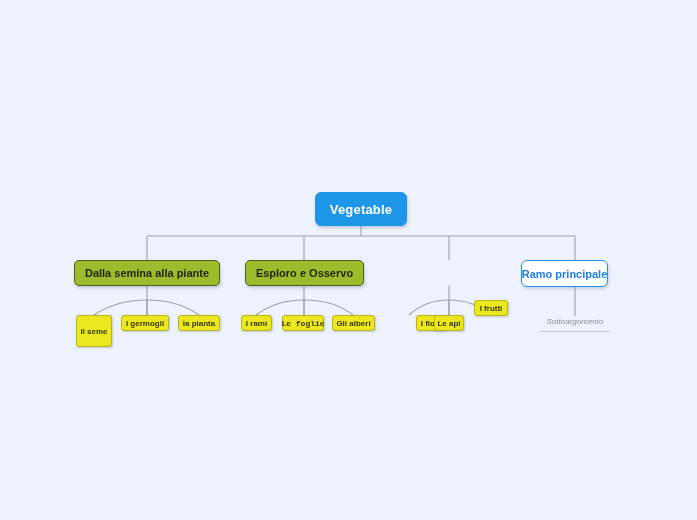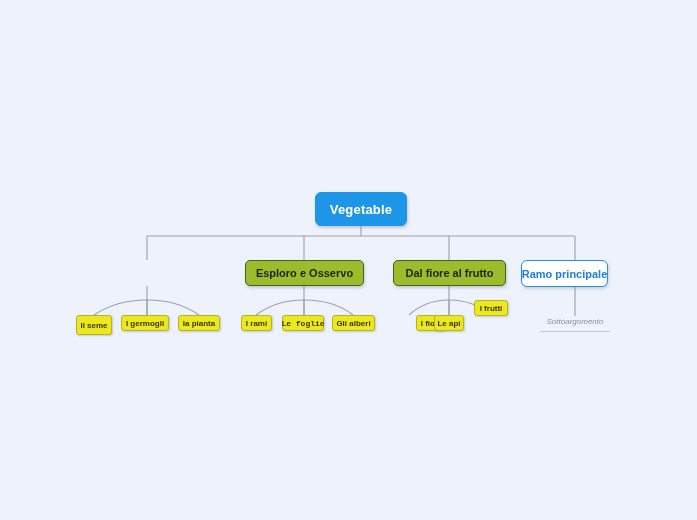--- a/index.html
+++ b/index.html
@@ -124,22 +124,25 @@
       <path d="M449,300 C461,300 477,303 490,315"></path>
 
       <path d="M575,287 L575,316"></path>
     </g>
   </svg>
 
   <div class="node node-root" style="left:315px; top:192px; width:92px; height:34px;">
     <span>Vegetable</span>
   </div>
 
+  <div class="node node-branch" style="left:74px; top:260px; width:146px; height:26px;">
+    <span>Dalla semina alla piante</span>
+  </div>
 
-  <div class="node node-leaf" style="left:76px; top:315px; width:36px; height:20px;">
+  <div class="node node-leaf" style="left:76px; top:315px; width:36px; height:32px;">
     <span>Il seme</span>
   </div>
   <div class="node node-leaf" style="left:121px; top:315px; width:48px; height:16px;">
     <span>I germogli</span>
   </div>
   <div class="node node-leaf" style="left:178px; top:315px; width:42px; height:16px;">
     <span>la pianta</span>
   </div>
 
   <div class="node node-branch" style="left:245px; top:260px; width:119px; height:26px;">
@@ -149,23 +152,20 @@
   <div class="node node-leaf" style="left:241px; top:315px; width:31px; height:16px;">
     <span>I rami</span>
   </div>
   <div class="node node-leaf" style="left:282px; top:315px; width:42px; height:16px;font-family:Liberation Mono, monospace;">
     <span>Le foglie</span>
   </div>
   <div class="node node-leaf" style="left:332px; top:315px; width:43px; height:16px;">
     <span>Gli alberi</span>
   </div>
 
-  <div class="node node-branch" style="left:393px; top:260px; width:113px; height:26px;">
-    <span>Dal fiore al frutto</span>
-  </div>
 
   <div class="node node-leaf" style="left:416px; top:315px; width:29px; height:16px;">
     <span>I fiori</span>
   </div>
   <div class="node node-leaf" style="left:434px; top:315px; width:30px; height:16px;">
     <span>Le api</span>
   </div>
   <div class="node node-leaf" style="left:474px; top:300px; width:34px; height:16px;">
     <span>I frutti</span>
   </div>

